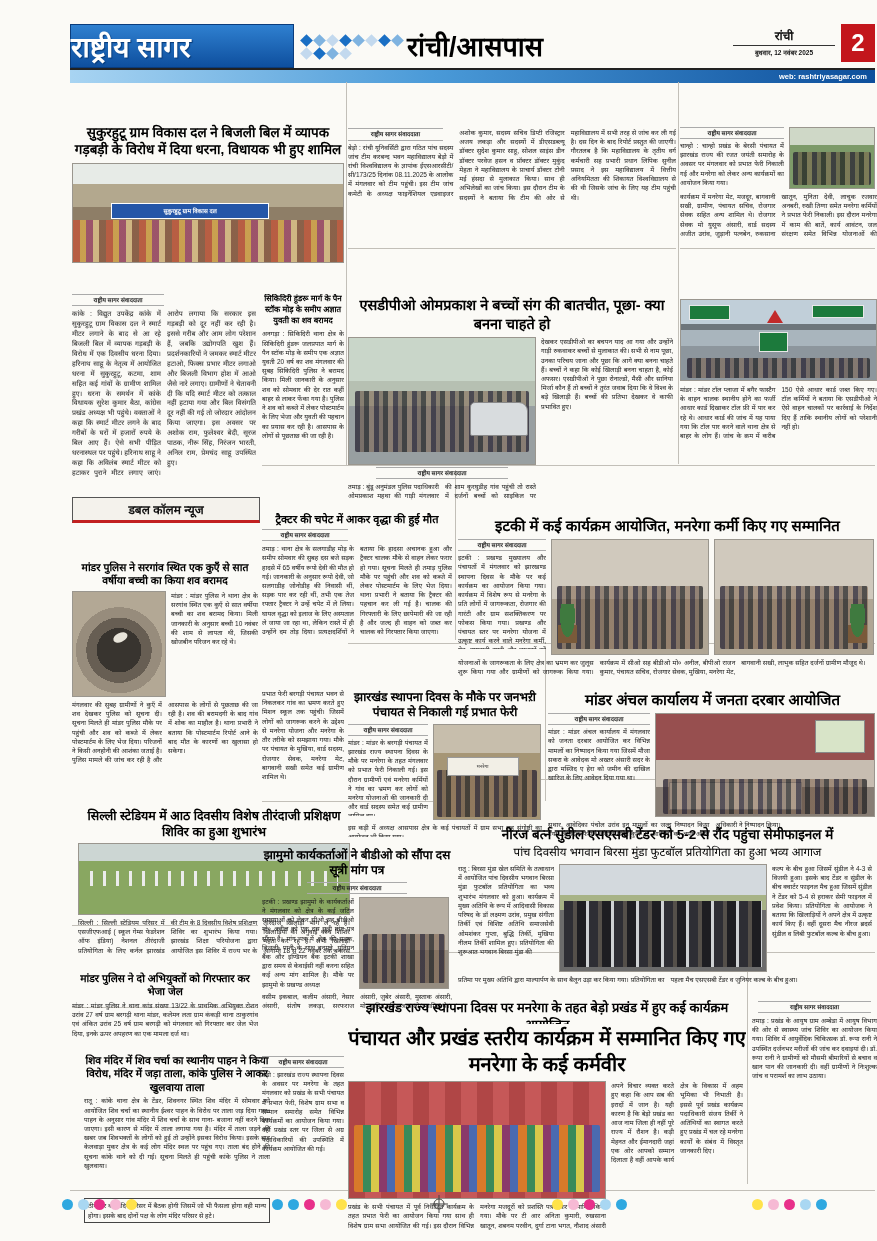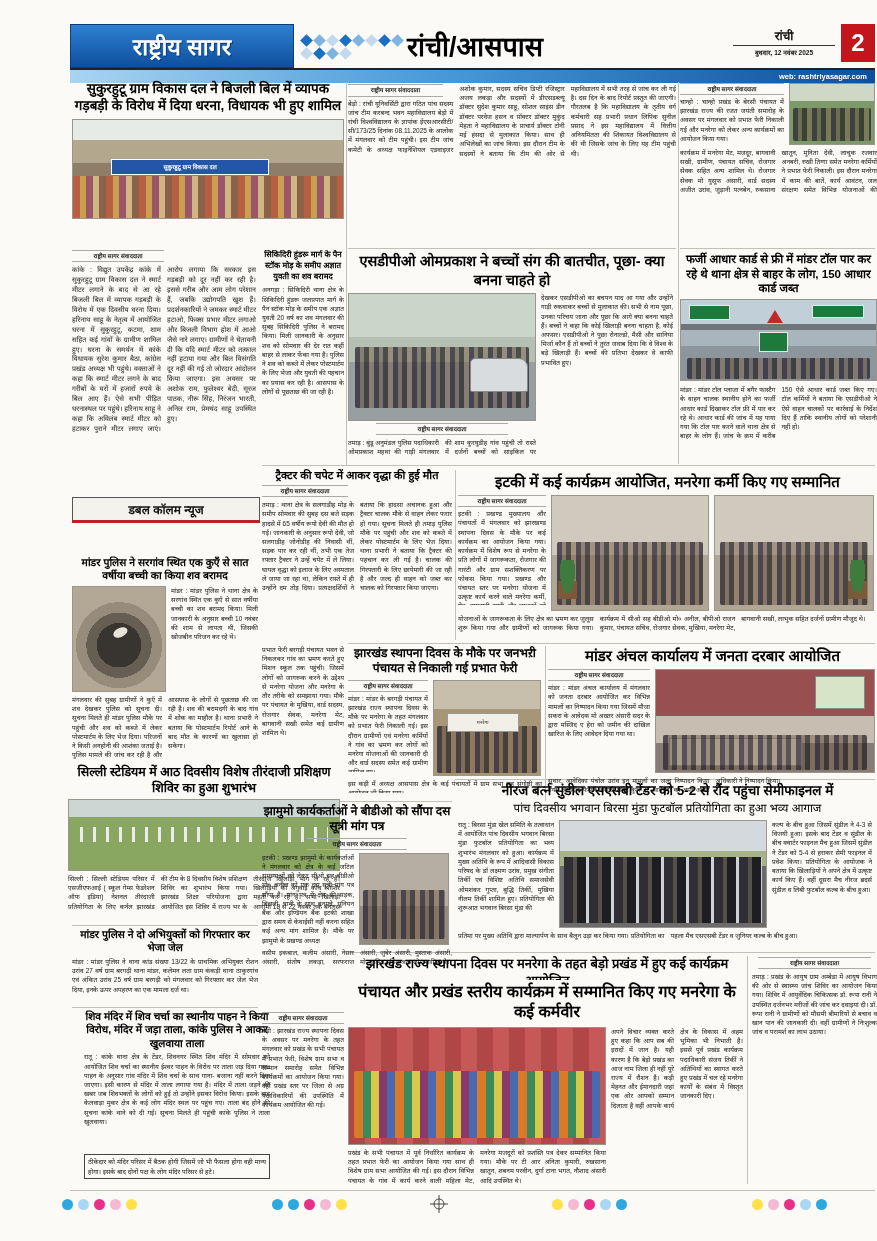--- a/index.html
+++ b/index.html
@@ -1,18 +1,18 @@
 <!DOCTYPE html>
 <html><head>
 <meta charset="utf-8">
 <style>
   html,body{margin:0;padding:0;background:#dedfdd;}
   .page{position:relative;width:877px;height:1241px;margin:0 auto;background:#fbfaf6;
         font-family:"Liberation Sans","DejaVu Sans",sans-serif;color:#111;overflow:hidden;}
-  .art{position:absolute;overflow:hidden;}
+  .art{position:absolute;overflow:hidden;margin-top:44px;}
   .hl{margin:0;font-weight:bold;color:#000;text-align:center;line-height:1.28;}
   .hl-left{text-align:center;}
   .hl-light{font-weight:600;}
   .byline{font-size:6px;font-weight:bold;text-align:center;color:#222;
           border-top:1px solid #aaa;border-bottom:1px solid #aaa;padding:1px 0;margin:2px auto 3px;width:88%;}
   .bt{font-size:6.5px;line-height:1.42;text-align:justify;color:#1c1c1c;overflow:hidden;}
   .c2{column-count:2;column-gap:6px;}
   .c3{column-count:3;column-gap:6px;}
   .row{display:flex;gap:5px;align-items:flex-start;}
   .vr{position:absolute;width:1px;background:#c2bfb8;}
@@ -49,21 +49,21 @@
   .suits{position:absolute;left:2%;right:2%;bottom:4%;height:62%;
         background:repeating-linear-gradient(90deg,#2e2e34 0 9px,#55504a 9px 13px,#1e1e22 13px 22px,#cfd2d4 22px 25px);}
   .ph-archery{background:linear-gradient(180deg,#ccd6d3 0 24%,#89a761 24% 100%);}
   .arow{position:absolute;left:4%;right:4%;top:38%;height:22%;
         background:repeating-linear-gradient(90deg,#ececec 0 3px,transparent 3px 13px);}
   .ph-karmveer{background:repeating-linear-gradient(90deg,#b04646 0 16px,#c65858 16px 32px);}
   .women{position:absolute;left:2%;right:2%;bottom:5%;height:58%;border-radius:2px;
         background:repeating-linear-gradient(90deg,#d87a2a 0 9px,#3a8a5a 9px 17px,#d8c84a 17px 25px,#8a3a6a 25px 33px,#4a6ab0 33px 41px);}
   
   .logo-box{position:absolute;left:70px;top:24px;width:222px;height:42px;background:linear-gradient(180deg,#2f80d0,#0e4f9e);
-        display:flex;align-items:center;justify-content:center;color:#fff;font-size:23px;font-weight:bold;
+        display:flex;align-items:center;color:#fff;font-size:28px;font-weight:bold;
         text-shadow:1px 1px 1px #063a78;border:1px solid #0a3c7c;}
   .dots{position:absolute;left:302px;top:28px;width:104px;height:38px;display:flex;flex-wrap:wrap;gap:4px;align-content:center;}
   .dots span{width:9px;height:9px;transform:rotate(45deg);display:block;}
   .dots span:nth-child(3n+1){background:#1a6fc4;}
   .dots span:nth-child(3n+2){background:#7fb3e0;}
   .dots span:nth-child(3n){background:#c3d9ee;}
   .section-title{position:absolute;left:340px;top:27px;width:270px;text-align:center;font-size:27px;font-weight:bold;color:#000;}
   .date-block{position:absolute;left:733px;top:27px;width:102px;text-align:center;}
   .date-city{font-size:12px;font-weight:bold;border-bottom:1px solid #333;padding-bottom:1px;}
   .date-line{font-size:6.5px;font-weight:bold;padding-top:2px;}
@@ -152,36 +152,36 @@
     <h3 class="hl hl-left" style="font-size:8px;line-height:1.35">सिकिदिरी हुंडरू मार्ग के पैन स्टॉक मोड़ के समीप अज्ञात युवती का शव बरामद</h3>
     <div class="bt" style="margin-top:3px;height:160px">
       <span>अनगड़ा : सिकिदिरी थाना क्षेत्र के सिकिदिरी हुंडरू जलप्रपात मार्ग के पैन स्टॉक मोड़ के समीप एक अज्ञात युवती 20 वर्ष का शव मंगलवार की सुबह सिकिदिरी पुलिस ने बरामद किया। मिली जानकारी के अनुसार शव को सोमवार की देर रात कहीं बाहर से लाकर फेंका गया है। पुलिस ने शव को कब्जे में लेकर पोस्टमार्टम के लिए भेजा और युवती की पहचान का प्रयास कर रही है। आसपास के लोगों से पूछताछ की जा रही है।</span>
     </div>
   </article>
 
   <div class="secbox">
     <span>डबल कॉलम न्यूज</span>
   </div>
 
-  <article class="art" style="left:72px;top:556px;width:186px;height:238px">
+  <article class="art" style="left:72px;top:517px;width:186px;height:238px">
     <h2 class="hl hl-left" style="font-size:10.5px">मांडर पुलिस ने सरगांव स्थित एक कुएँ से सात वर्षीया बच्ची का किया शव बरामद</h2>
     <div class="row" style="margin-top:3px">
       <div class="ph ph-well" style="width:92px;height:104px">
         <div class="wbody"></div>
       </div>
       <div class="bt" style="width:88px;height:104px">
         <span>मांडर : मांडर पुलिस ने थाना क्षेत्र के सरगांव स्थित एक कुएँ से सात वर्षीया बच्ची का शव बरामद किया। मिली जानकारी के अनुसार बच्ची 10 नवंबर की शाम से लापता थी, जिसकी खोजबीन परिजन कर रहे थे।</span>
       </div>
     </div>
     <div class="bt c2" style="margin-top:3px;height:84px">
       <span>मंगलवार की सुबह ग्रामीणों ने कुएँ में शव देखकर पुलिस को सूचना दी। सूचना मिलते ही मांडर पुलिस मौके पर पहुंची और शव को कब्जे में लेकर पोस्टमार्टम के लिए भेज दिया। परिजनों ने किसी अनहोनी की आशंका जताई है। पुलिस मामले की जांच कर रही है और आसपास के लोगों से पूछताछ की जा रही है। शव की बरामदगी के बाद गांव में शोक का माहौल है। थाना प्रभारी ने बताया कि पोस्टमार्टम रिपोर्ट आने के बाद मौत के कारणों का खुलासा हो सकेगा।</span>
     </div>
   </article>
 
-  <article class="art" style="left:68px;top:764px;width:272px;height:158px">
+  <article class="art" style="left:78px;top:764px;width:272px;height:158px">
     <h2 class="hl hl-left" style="font-size:12.5px">सिल्ली स्टेडियम में आठ दिवसीय विशेष तीरंदाजी प्रशिक्षण शिविर का हुआ शुभारंभ</h2>
     <div class="ph ph-archery" style="width:270px;height:70px;margin-top:3px">
       <div class="arow"></div>
     </div>
     <div class="bt c3" style="margin-top:3px;height:46px">
       <span>सिल्ली : सिल्ली स्टेडियम परिसर में एसजीएफआई ( स्कूल गेम्स फेडरेशन ऑफ इंडिया) नेशनल तीरंदाजी प्रतियोगिता के लिए कर्नल झारखंड की टीम के 8 दिवसीय विशेष प्रशिक्षण शिविर का शुभारंभ किया गया। झारखंड शिक्षा परियोजना द्वारा आयोजित इस शिविर में राज्य भर के तीरंदाज खिलाड़ी भाग ले रहे हैं। खिलाड़ियों की अगुवाई कोच शिशिर महतो कर रहे हैं। सभी खिलाड़ी आगामी 18 से 22 नवंबर तक बनारस में आयोजित एसजीएफआई द्वारा आयोजित राष्ट्रीय प्रतियोगिता में भाग लेंगे।</span>
     </div>
   </article>
 
   <article class="art" style="left:72px;top:928px;width:186px;height:76px">
@@ -238,21 +238,20 @@
           <span>तमाड़ : बुंडू अनुमंडल पुलिस पदाधिकारी ओमप्रकाश महथा की गाड़ी मंगलवार की शाम कुरघुडीह गांव पहुंची तो रास्ते में दर्जनों बच्चों को साइकिल पर फुटबॉल लिए घूमते देखा। बच्चों को खेल के प्रति लगन से मुक्त कराई और उन्होंने बच्चों से कहा कि खूब खेलो और खूब पढ़ो, आगे बढ़ो।</span>
         </div>
       </div>
       <div class="bt" style="width:132px;height:166px">
         <span>देखकर एसडीपीओ का बचपन याद आ गया और उन्होंने गाड़ी रुकवाकर बच्चों से मुलाकात की। सभी से नाम पूछा, उनका परिचय जाना और पूछा कि आगे क्या बनना चाहते हैं। बच्चों ने कहा कि कोई खिलाड़ी बनना चाहता है, कोई अफसर। एसडीपीओ ने पूछा रोनाल्डो, मैसी और सानिया मिर्जा कौन हैं तो बच्चों ने तुरंत जवाब दिया कि वे विश्व के बड़े खिलाड़ी हैं। बच्चों की प्रतिभा देखकर वे काफी प्रभावित हुए।</span>
       </div>
     </div>
   </article>
 
   <article class="art" style="left:680px;top:252px;width:197px;height:212px">
-    <h2 class="hl hl-light" style="font-size:11.5px">फर्जी आधार कार्ड से फ्री में मांडर टॉल पार कर रहे थे थाना क्षेत्र से बाहर के लोग, 150 आधार कार्ड जब्त</h2>
     <div class="ph ph-toll" style="width:195px;height:80px;margin-top:3px">
       <div class="canopy"></div>
       <div class="sign" style="left:4%;top:6%;width:20%;height:16%"></div>
       <div class="sign" style="left:40%;top:40%;width:14%;height:22%"></div>
       <div class="sign" style="right:6%;top:6%;width:26%;height:14%"></div>
       <div class="tri" style="left:44%;top:12%"></div>
       <div class="frow" style="height:26%;bottom:2%"></div>
     </div>
     <div class="bt c2" style="margin-top:4px;height:66px">
       <span>मांडर : मांडर टॉल प्लाजा में बगैर फास्टैग के वाहन चालक स्थानीय होने का फर्जी आधार कार्ड दिखाकर टॉल फ्री में पार कर रहे थे। आधार कार्ड की जांच में यह पाया गया कि टॉल पार करने वाले थाना क्षेत्र से बाहर के लोग हैं। जांच के क्रम में करीब 150 ऐसे आधार कार्ड जब्त किए गए। टॉल कर्मियों ने बताया कि एसडीपीओ ने ऐसे वाहन चालकों पर कार्रवाई के निर्देश दिए हैं ताकि स्थानीय लोगों को परेशानी नहीं हो।</span>
@@ -375,21 +374,21 @@
   </div>
 
   <article class="art" style="left:262px;top:1012px;width:82px;height:172px">
     <div class="byline" style="width:100%;margin:0 0 2px">राष्ट्रीय सागर संवाददाता</div>
     <div class="bt" style="height:152px">
       <span>बेड़ो : झारखंड राज्य स्थापना दिवस के अवसर पर मनरेगा के तहत मंगलवार को प्रखंड के सभी पंचायत में प्रभात फेरी, विशेष ग्राम सभा व सम्मान समारोह समेत विभिन्न कार्यक्रमों का आयोजन किया गया। वहीं प्रखंड स्तर पर जिला से अग्र पदाधिकारियों की उपस्थिति में कार्यक्रम आयोजित की गई।</span>
     </div>
   </article>
 
   <article class="art" style="left:348px;top:982px;width:398px;height:204px">
-    <h2 class="hl" style="font-size:16px">पंचायत और प्रखंड स्तरीय कार्यक्रम में सम्मानित किए गए मनरेगा के कई कर्मवीर</h2>
+    <h2 class="hl" style="font-size:20px">पंचायत और प्रखंड स्तरीय कार्यक्रम में सम्मानित किए गए मनरेगा के कई कर्मवीर</h2>
     <div class="row" style="margin-top:4px">
       <div style="width:258px">
         <div class="ph ph-karmveer" style="width:256px;height:116px">
           <div class="women"></div>
         </div>
         <div class="bt c2" style="margin-top:3px;height:52px">
           <span>प्रखंड के सभी पंचायत में पूर्व निर्धारित कार्यक्रम के तहत प्रभात फेरी का आयोजन किया गया साथ ही विशेष ग्राम सभा आयोजित की गई। इस दौरान विभिन्न पंचायत के गांव में कार्य करने वाली महिला मेट, बागवानी सखी, 100 दिन का कार्य पूर्ण करने वाले मनरेगा मजदूरों को प्रशस्ति पत्र देकर सम्मानित किया गया। मौके पर टी आर अनिता कुमारी, रुखसाना खातून, शबनम परवीन, दुर्गा टाना भगत, नौशाद अंसारी आदि उपस्थित थे।</span>
         </div>
       </div>
       <div class="bt c2" style="width:132px;height:172px">

